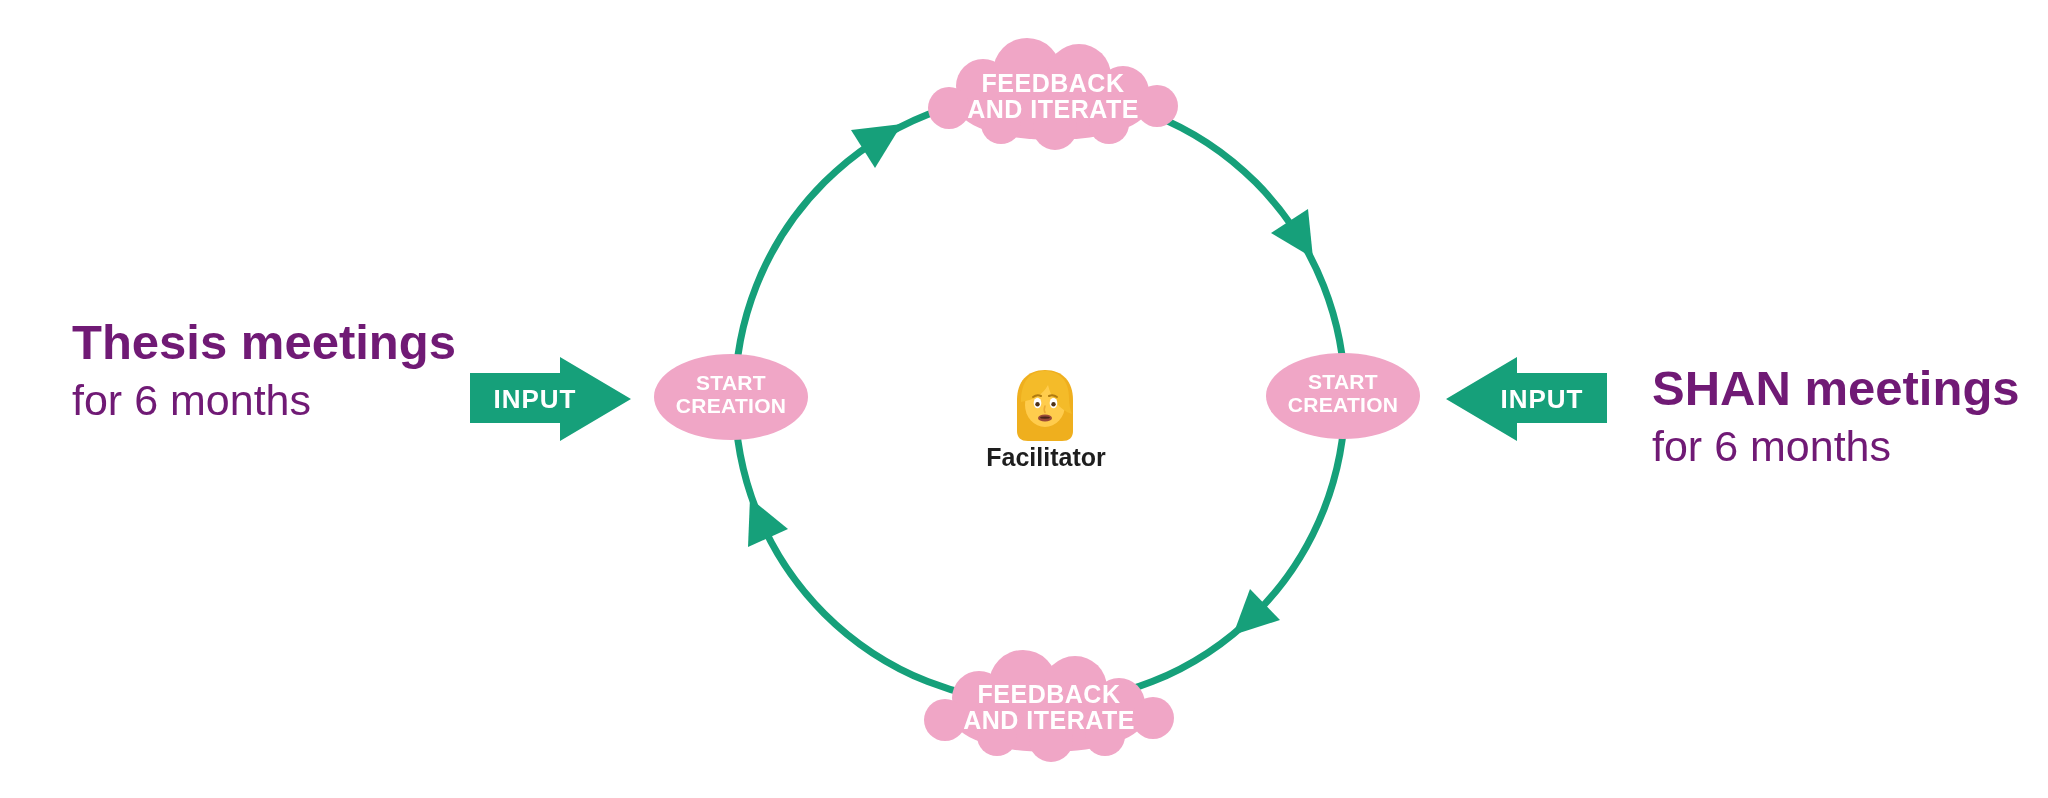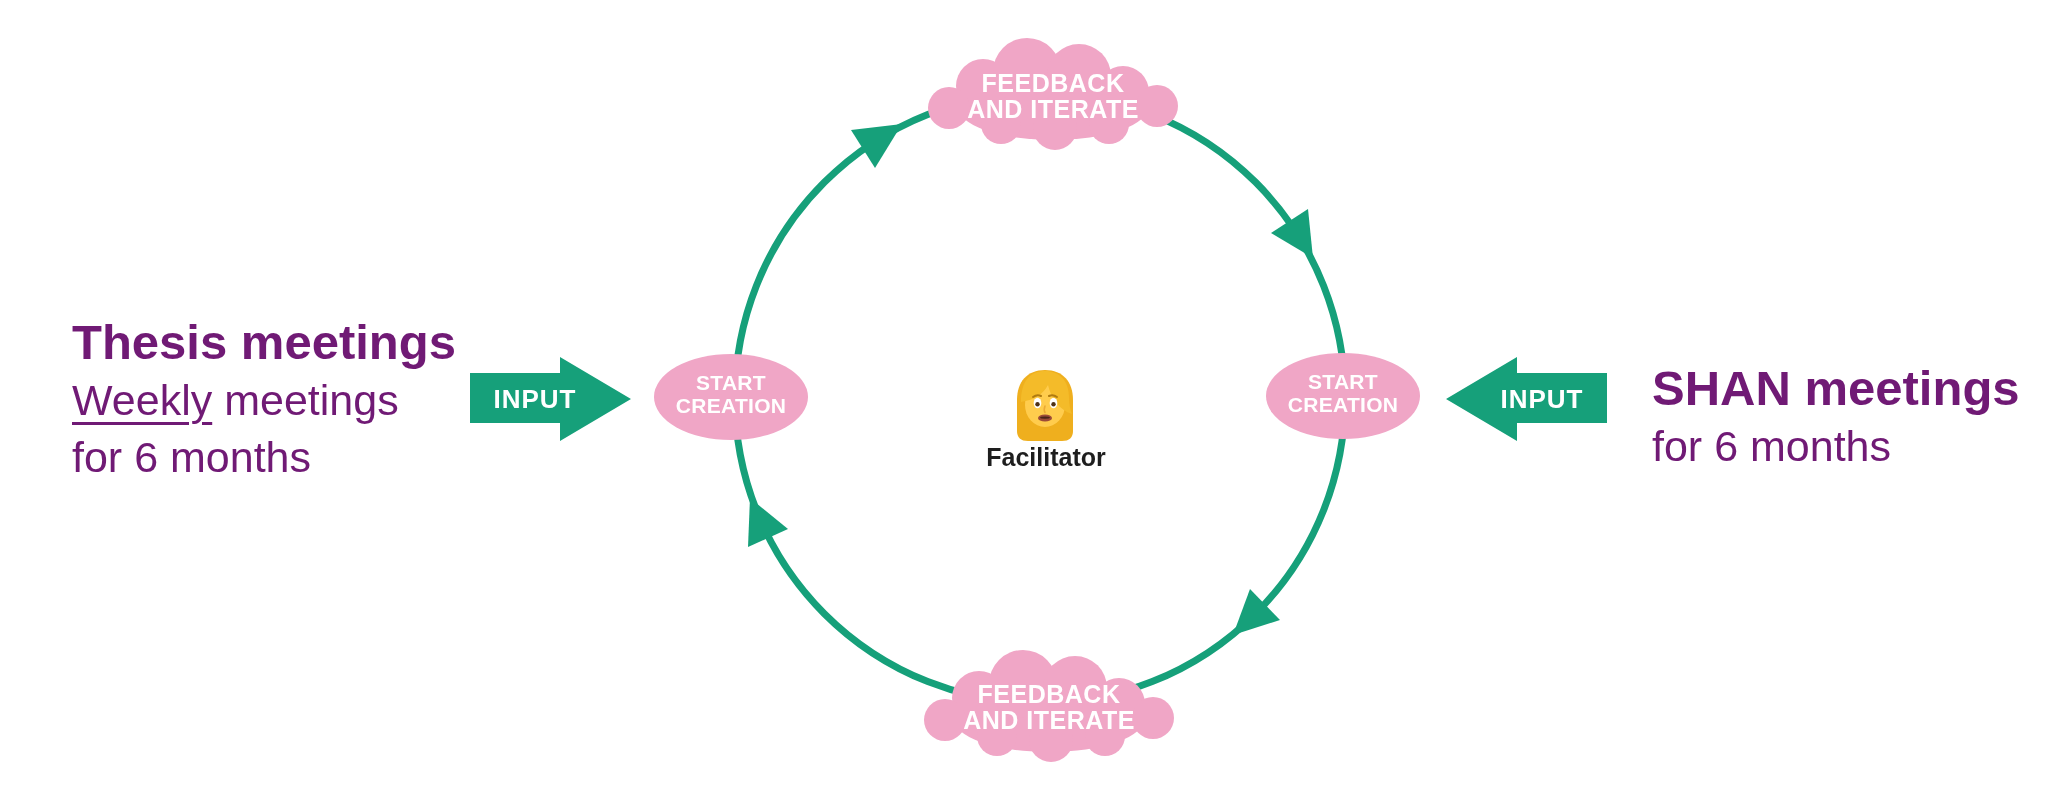--- a/index.html
+++ b/index.html
@@ -18,21 +18,20 @@
   .input-text{fill:#ffffff;font-size:26px;letter-spacing:1px;}
   .center-label{fill:#1e1e1e;font-size:25px;}
 </style>
 </head>
 <body>
 
 <div class="canvas">
 
   <div class="side-panel" style="left:72px;top:312px;">
     <div class="panel-title">Thesis meetings</div>
-    <div class="panel-line"><span class="underlined">Weekly</span><span> meetings</span></div>
     <div class="panel-line">for 6 months</div>
   </div>
 
   <div class="side-panel" style="left:1652px;top:312px;margin-top:46px;">
     <div class="panel-title">SHAN meetings</div>
     <div class="panel-line">for 6 months</div>
   </div>
 
   <svg class="diagram-svg" width="2048" height="798" viewBox="0 0 2048 798">
 

